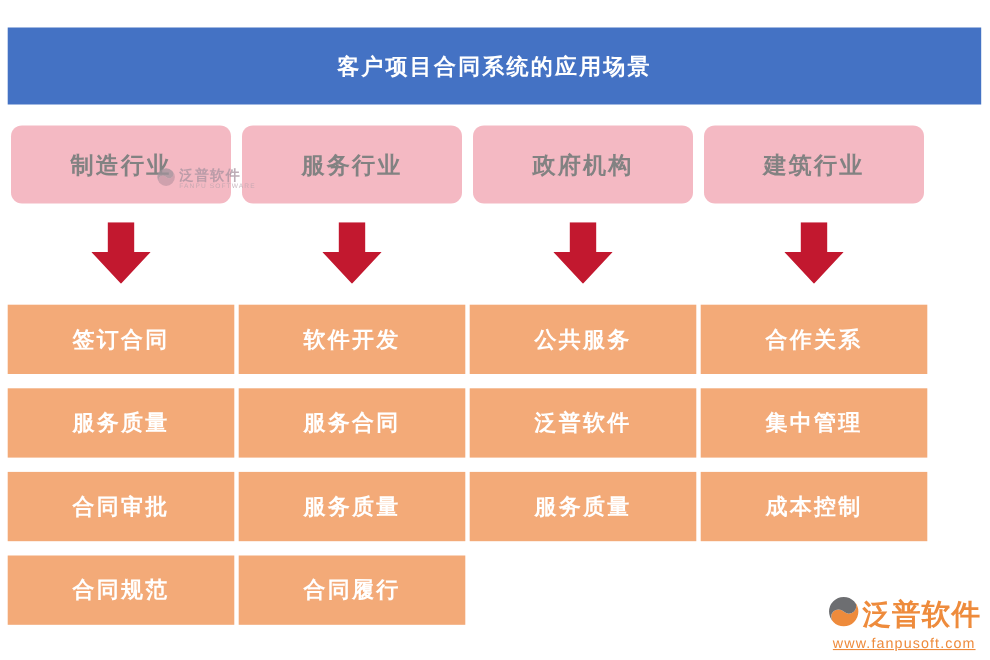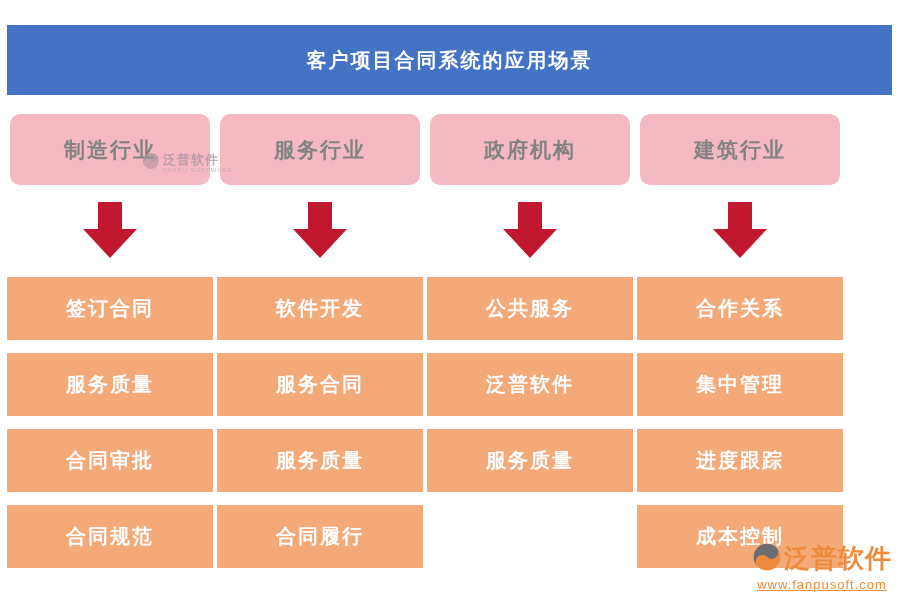--- a/index.html
+++ b/index.html
@@ -117,21 +117,20 @@
   <div class="column">
     <div class="category">建筑行业</div>
     <div class="arrow-wrap">
       <svg width="54" height="56" viewBox="0 0 54 56">
           <polygon points="15,0 39,0 39,27 54,27 27,56 0,27 15,27" fill="#c2182f"></polygon>
         </svg>
     </div>
     <div class="items">
       <div class="item">合作关系</div>
       <div class="item">集中管理</div>
-      <div class="item">进度跟踪</div>
       <div class="item">成本控制</div>
     </div>
   </div>
 
 </div>
 
 <div class="wm-inline">
   <span>
     <svg width="18" height="18" viewBox="0 0 36 36">
       <path d="M18 2 a16 16 0 1 1 0 32 a8 8 0 1 1 0 -16 a8 8 0 1 0 0 -16 z" fill="#c39aa6" transform="rotate(45 18 18)"></path>

